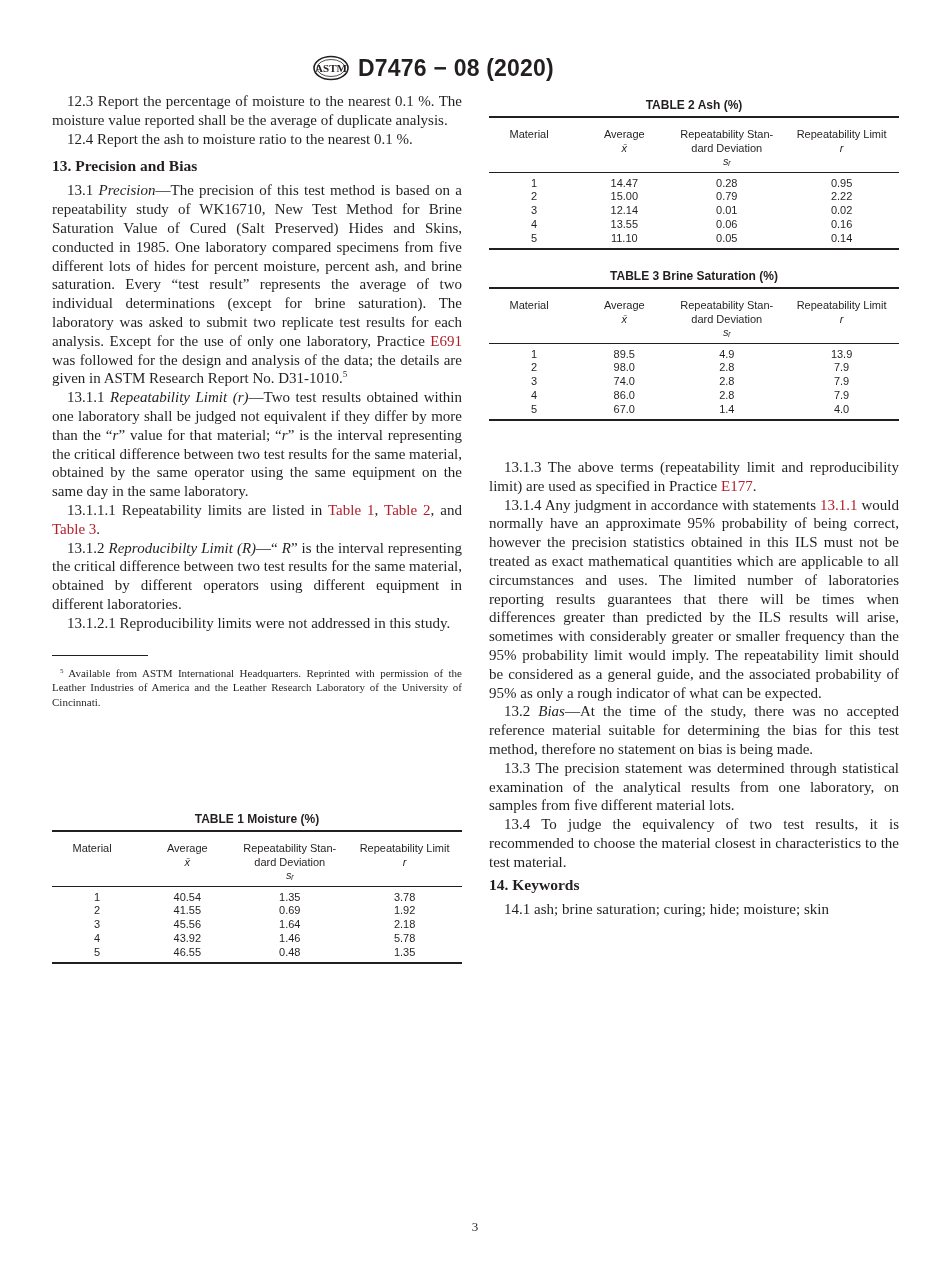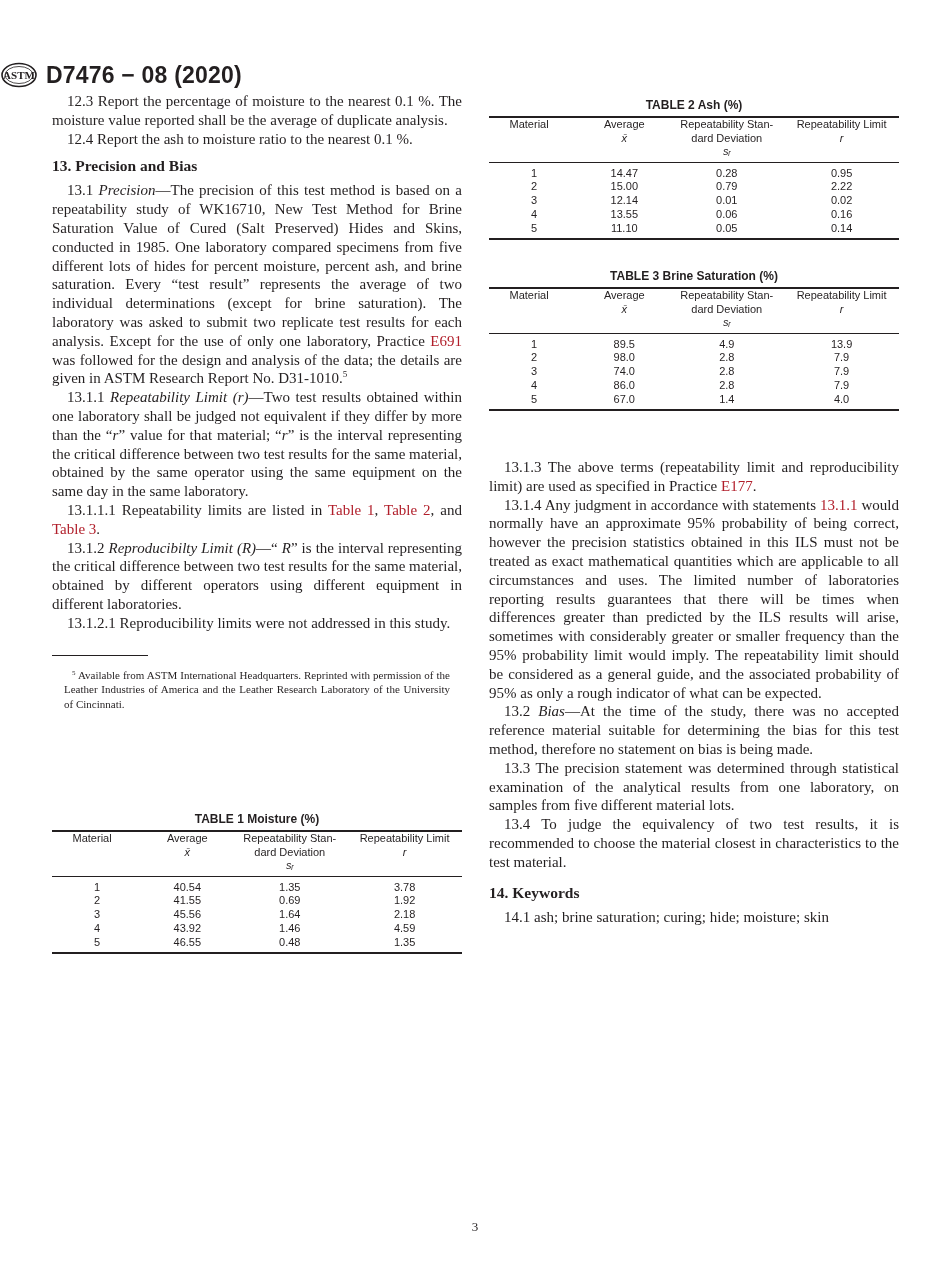--- a/index.html
+++ b/index.html
@@ -1,45 +1,45 @@
 <!DOCTYPE html>
 <html><head>
 <meta charset="utf-8">
 <style>
   html, body { margin: 0; padding: 0; background: #ffffff; }
   body { width: 950px; height: 1272px; position: relative; overflow: hidden; color: #231f20; }
 
-  .header { position: absolute; top: 61px; left: 0; width: 866px; text-align: left; height: 30px; }
+  .header { position: absolute; top: 54px; left: 0; width: 866px; text-align: center; height: 30px; }
   .header-inner { display: inline-flex; align-items: center; gap: 8px; }
   .logo { width: 38px; height: 28px; }
   .doc-id { font-family: "Liberation Sans", sans-serif; font-weight: bold; font-size: 23px; color: #231f20; letter-spacing: 0.2px; }
 
   .col { position: absolute; top: 92px; width: 410px; }
   .col-left { left: 52px; }
   .col-right { left: 489px; }
 
   p.para { margin: 0; font-family: "Liberation Serif", serif; font-size: 15px; line-height: 18.8px; text-align: justify; text-indent: 15px; hyphens: manual; }
   p.gap { }
   .link { color: #b11e2a; cursor: pointer; }
   .it { font-style: italic; }
   sup { font-size: 9px; line-height: 0; vertical-align: 6px; }
 
   h2.section { margin: 9px 0 6px 0; font-family: "Liberation Serif", serif; font-size: 15.5px; font-weight: bold; }
 
   .fn-rule { width: 96px; border-top: 1px solid #231f20; margin: 22px 0 10px 0; }
-  p.footnote { margin: 12px; font-family: "Liberation Serif", serif; font-size: 11px; line-height: 14.7px; text-align: justify; text-indent: 8px; }
+  p.footnote { margin: 0; font-family: "Liberation Serif", serif; font-size: 11px; line-height: 14.7px; text-align: justify; text-indent: 8px; }
   p.footnote sup { font-size: 7px; vertical-align: 4px; }
 
   .tbl-wrap { position: absolute; width: 410px; }
   .tbl-title { font-family: "Liberation Sans", sans-serif; font-weight: bold; font-size: 12px; text-align: center; margin-bottom: 4px; }
   table.data { width: 100%; border-collapse: collapse; font-family: "Liberation Sans", sans-serif; font-size: 11px; color: #231f20; }
   table.data thead tr { border-top: 2px solid #231f20; border-bottom: 1px solid #231f20; }
   table.data tbody tr:last-child td { padding-bottom: 3px; }
   table.data tbody { border-bottom: 2px solid #231f20; }
-  table.data th { font-weight: normal; text-align: center; vertical-align: top; padding: 0 2px 3px 2px; line-height: 13.5px; }
+  table.data th { font-weight: normal; text-align: center; vertical-align: top; padding: 10px 2px 3px 2px; line-height: 13.5px; }
   table.data th .sym { display: block; font-style: italic; }
   table.data td { text-align: center; padding: 0 2px; line-height: 13.8px; }
   table.data tbody tr:first-child td { padding-top: 4px; }
   .c1 { width: 22%; } .c2 { width: 22%; } .c3 { width: 28%; } .c4 { width: 28%; }
   th.mat { text-align: center; padding-right: 12px !important; }
 
   .page-number { position: absolute; top: 1219px; left: 0; width: 950px; text-align: center; font-family: "Liberation Serif", serif; font-size: 13px; }
 </style>
 </head>
 <body>
@@ -101,21 +101,21 @@
       <tr>
           <td>3</td>
           <td>45.56</td>
           <td>1.64</td>
           <td>2.18</td>
         </tr>
       <tr>
           <td>4</td>
           <td>43.92</td>
           <td>1.46</td>
-          <td>4.59</td>
+          <td>5.78</td>
         </tr>
       <tr>
           <td>5</td>
           <td>46.55</td>
           <td>0.48</td>
           <td>1.35</td>
         </tr>
     </tbody>
   </table>
 </div>
@@ -215,17 +215,17 @@
 <div class="col col-right" style="top:458px;">
   <p class="para"><span>13.1.3  The above terms (repeatability limit and reproducibility limit) are used as specified in Practice </span><span class="link">E177</span><span>.</span></p>
 
   <p class="para"><span>13.1.4  Any judgment in accordance with statements </span><span class="link">13.1.1</span><span> would normally have an approximate 95% probability of being correct, however the precision statistics obtained in this ILS must not be treated as exact mathematical quantities which are applicable to all circumstances and uses. The limited number of laboratories reporting results guarantees that there will be times when differences greater than predicted by the ILS results will arise, sometimes with considerably greater or smaller frequency than the 95% probability limit would imply. The repeatability limit should be considered as a general guide, and the associated probability of 95% as only a rough indicator of what can be expected.</span></p>
 
   <p class="para gap"><span>13.2 </span><span class="it">Bias</span><span>—At the time of the study, there was no accepted reference material suitable for determining the bias for this test method, therefore no statement on bias is being made.</span></p>
 
   <p class="para gap">13.3  The precision statement was determined through statistical examination of the analytical results from one laboratory, on samples from five different material lots.</p>
   <p class="para gap">13.4  To judge the equivalency of two test results, it is recommended to choose the material closest in characteristics to the test material.</p>
 
-  <h2 class="section" style="margin-top:12px;">14.  Keywords</h2>
+  <h2 class="section" style="margin-top:4px;">14.  Keywords</h2>
   <p class="para">14.1  ash; brine saturation; curing; hide; moisture; skin</p>
 </div>
 
 <div class="page-number">3</div>
 
 </body></html>

